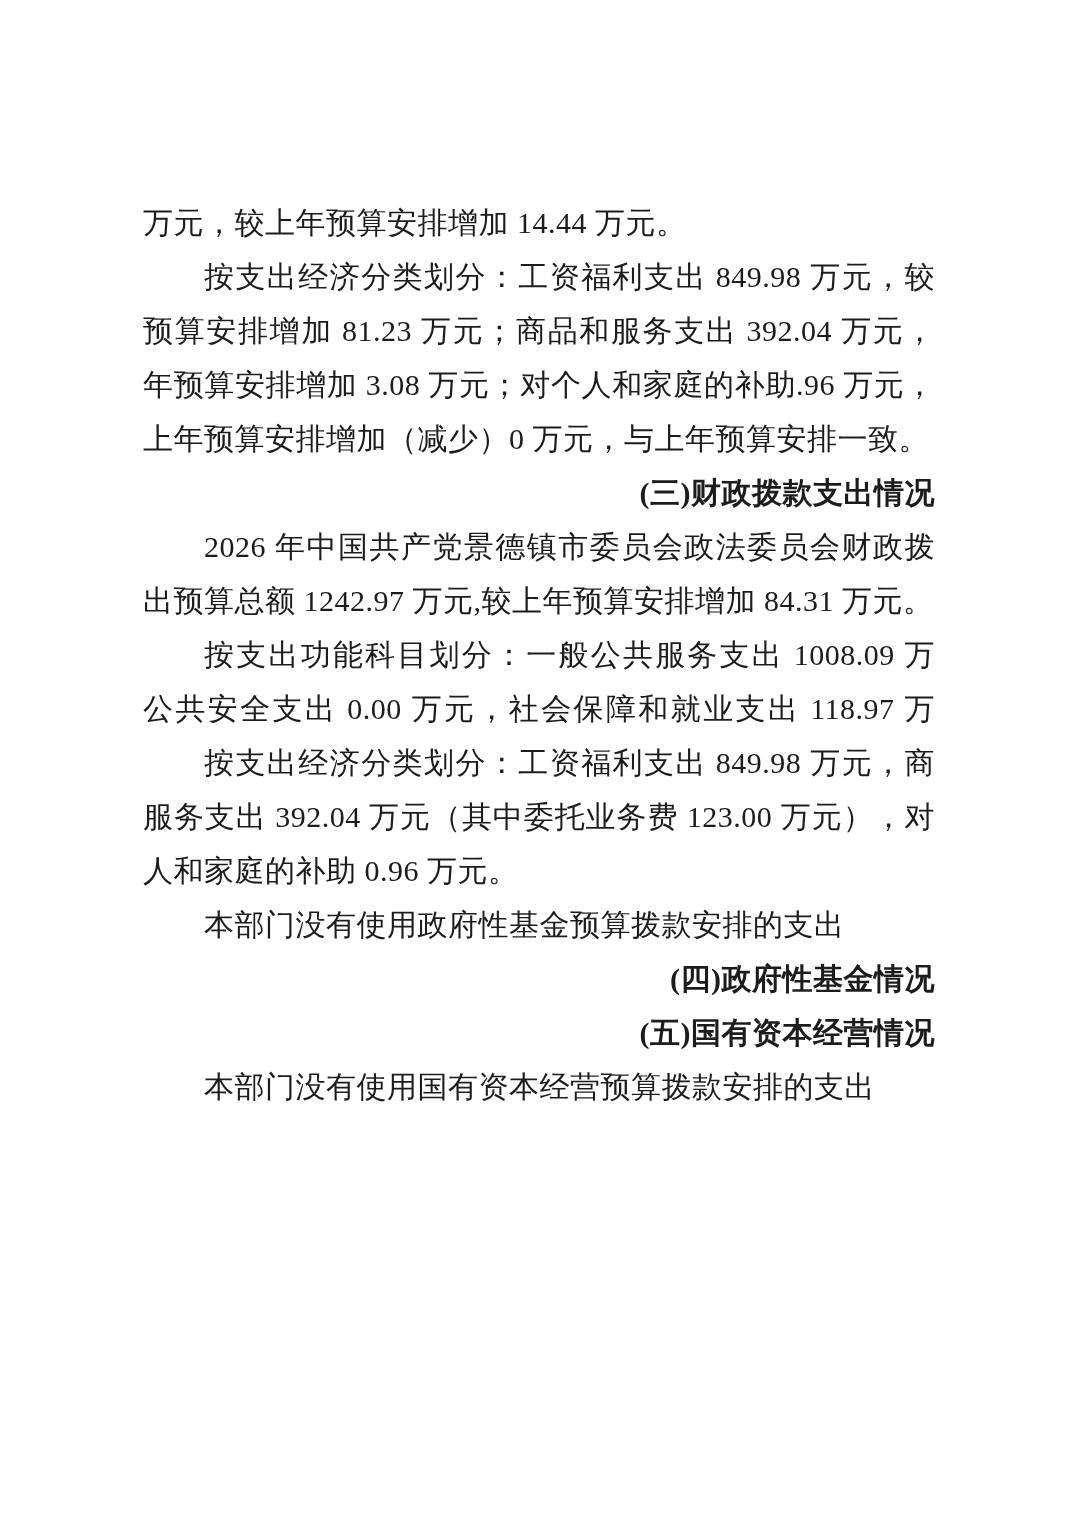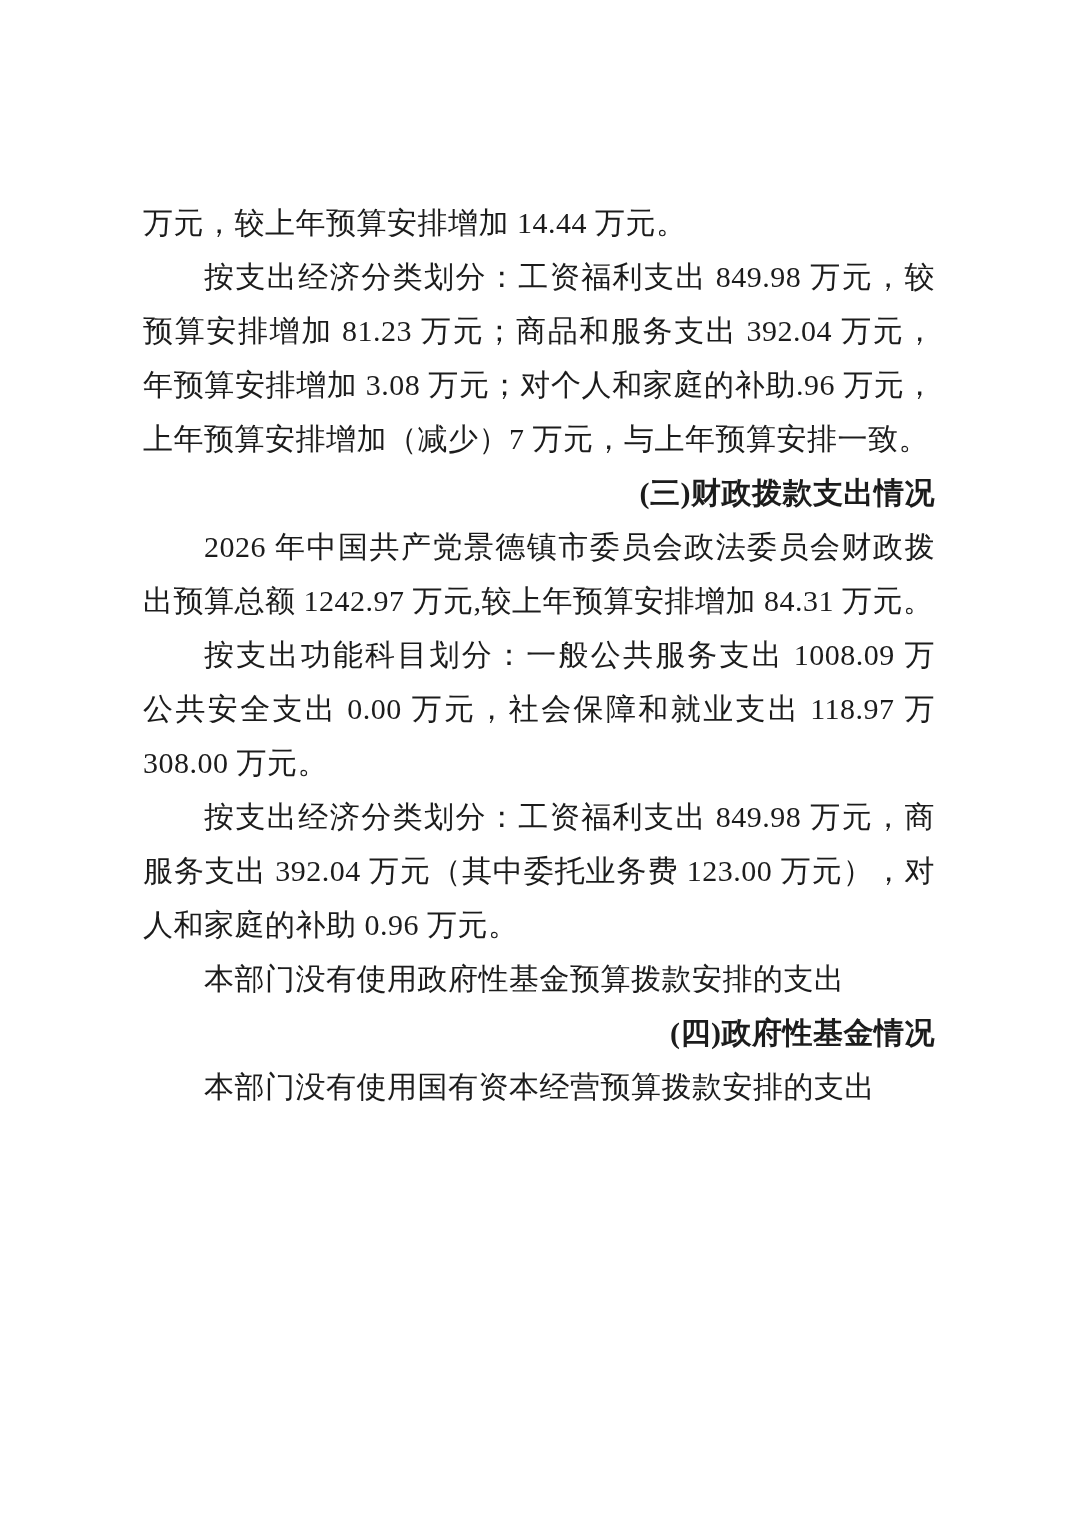--- a/index.html
+++ b/index.html
@@ -54,36 +54,36 @@
 </head>
 <body>
 
 <div class="page">
 
   <div class="line last">万元，较上年预算安排增加 14.44 万元。</div>
 
   <div class="line just indent">按支出经济分类划分：工资福利支出 849.98 万元，较上年</div>
   <div class="line just">预算安排增加 81.23 万元；商品和服务支出 392.04 万元，较上</div>
   <div class="line just">年预算安排增加 3.08 万元；对个人和家庭的补助.96 万元，较</div>
-  <div class="line last">上年预算安排增加（减少）7 万元，与上年预算安排一致。</div>
+  <div class="line last">上年预算安排增加（减少）0 万元，与上年预算安排一致。</div>
 
   <div class="line heading indent">(三)财政拨款支出情况</div>
 
   <div class="line just indent">2026 年中国共产党景德镇市委员会政法委员会财政拨款支</div>
   <div class="line last">出预算总额 1242.97 万元,较上年预算安排增加 84.31 万元。</div>
 
   <div class="line just indent">按支出功能科目划分：一般公共服务支出 1008.09 万元，</div>
   <div class="line just">公共安全支出 0.00 万元，社会保障和就业支出 118.97 万元，</div>
 
-  <div class="line last">308.00 万元。</div>
 
   <div class="line just indent">按支出经济分类划分：工资福利支出 849.98 万元，商品和</div>
   <div class="line just">服务支出 392.04 万元（其中委托业务费 123.00 万元），对个</div>
   <div class="line last">人和家庭的补助 0.96 万元。</div>
 
   <div class="line last indent">本部门没有使用政府性基金预算拨款安排的支出</div>
 
   <div class="line heading indent">(四)政府性基金情况</div>
 
+  <div class="line heading indent">(五)国有资本经营情况</div>
 
   <div class="line last indent">本部门没有使用国有资本经营预算拨款安排的支出</div>
 
 </div>
 
 </body></html>

